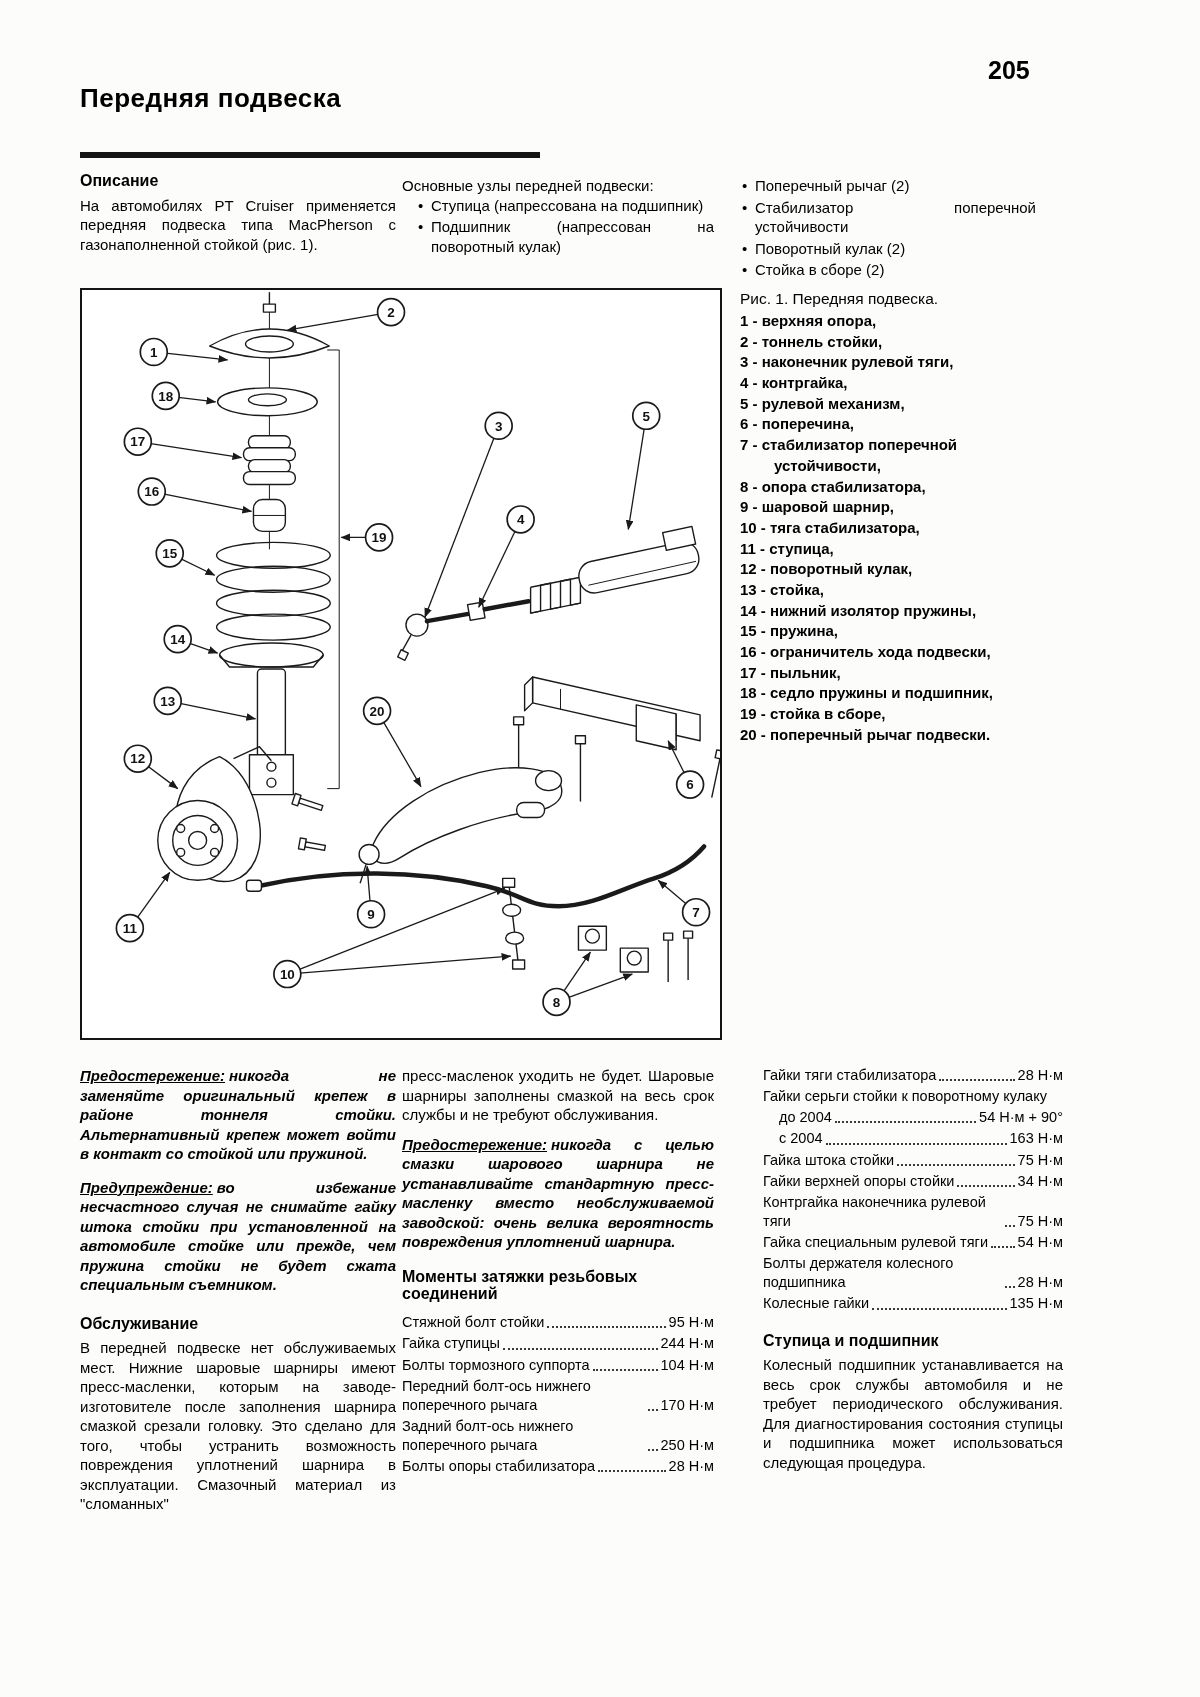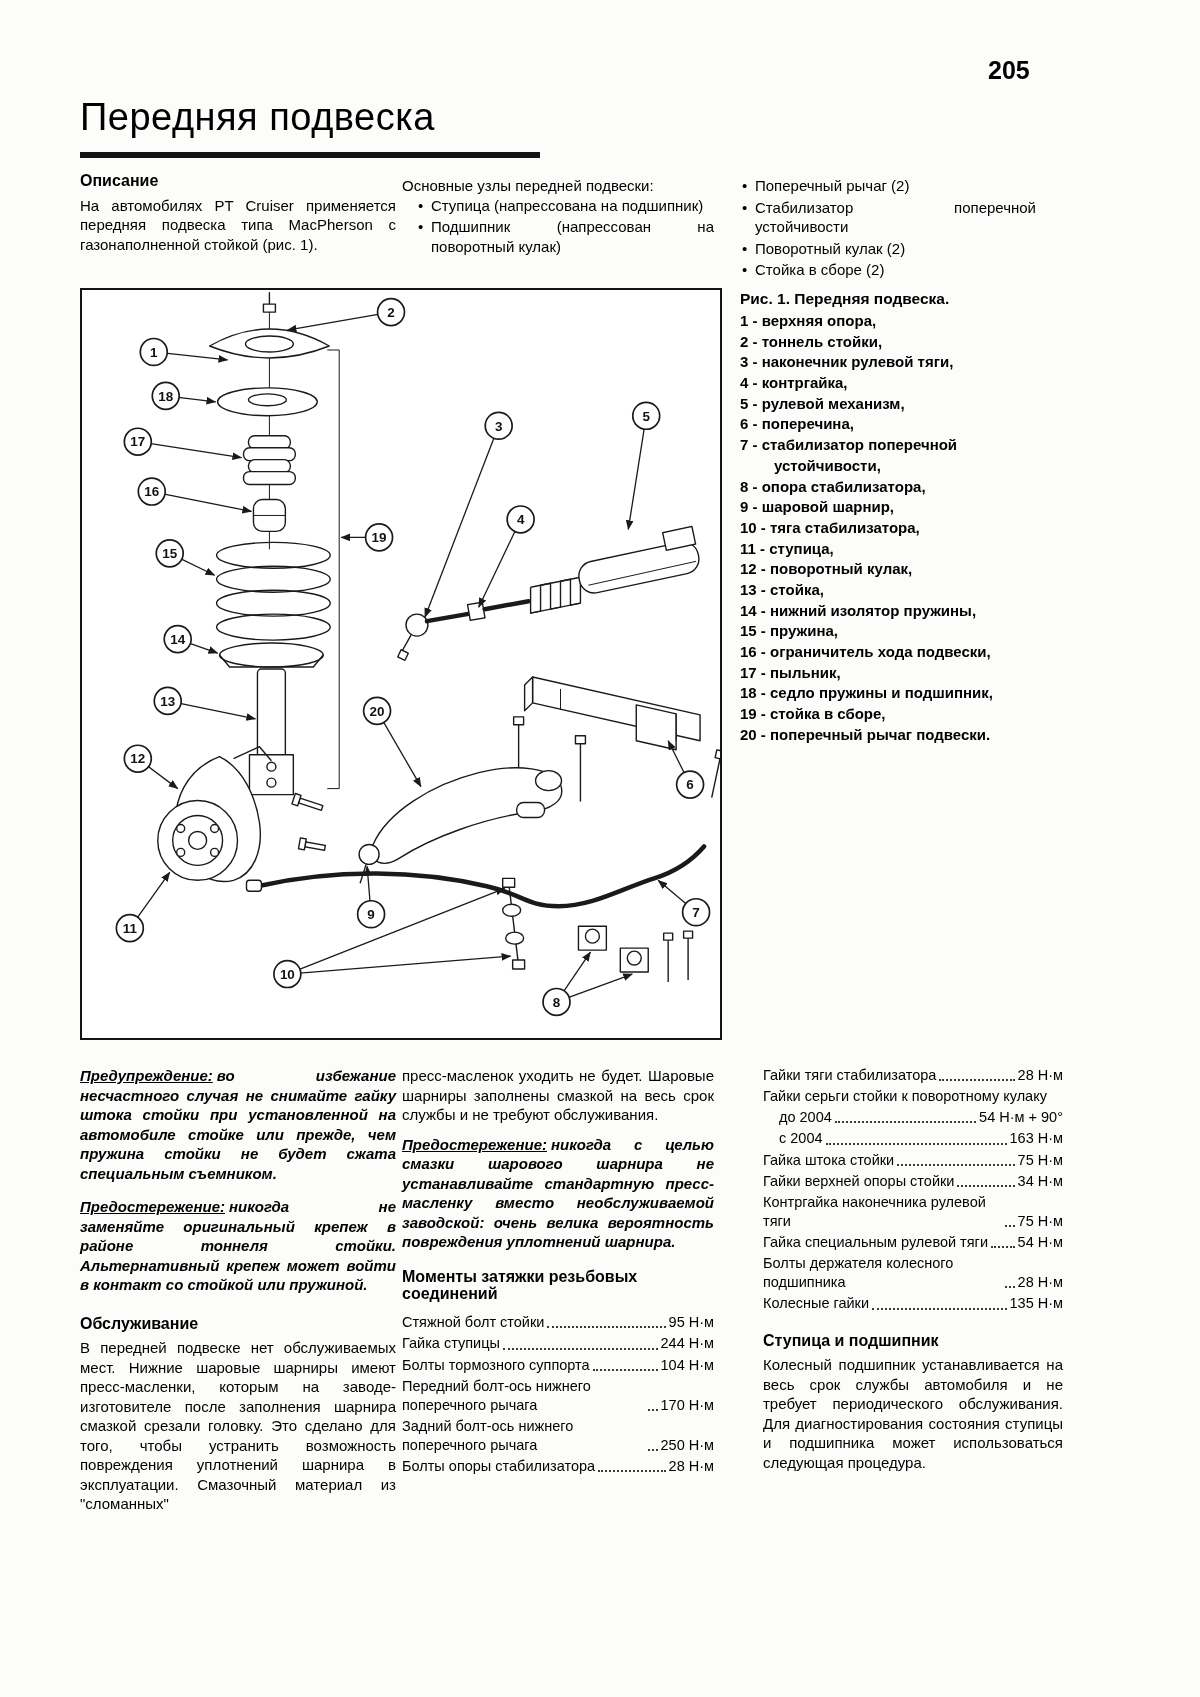--- a/index.html
+++ b/index.html
@@ -3,21 +3,21 @@
 <meta charset="utf-8">
 <style>
   * { margin:0; padding:0; box-sizing:border-box; }
   html,body { background:#ffffff; }
   .page {
     position:relative; width:1200px; height:1697px; margin:0 auto;
     background:#fcfcfa; color:#000000;
     font-family:"Liberation Sans", sans-serif;
   }
   .page-number { position:absolute; top:56px; left:988px; font-size:25px; font-weight:700; }
-  .page-title  { position:absolute; top:96px; left:80px; font-size:38px; font-weight:400; letter-spacing:.5px; }
+  .page-title  { position:absolute; top:83px; left:80px; font-size:26px; font-weight:700; letter-spacing:.5px; }
   .title-rule  { position:absolute; top:152px; left:80px; width:460px; height:6px; background:#141414; }
 
   .col { position:absolute; font-size:15px; line-height:1.3; }
   .top-col1 { left:80px;  top:172px; width:316px; }
   .top-col2 { left:402px; top:176px; width:312px; }
   .top-col3 { left:740px; top:176px; width:296px; }
   .bot-col1 { left:80px;  top:1066px; width:316px; }
   .bot-col2 { left:402px; top:1066px; width:312px; }
   .bot-col3 { left:763px; top:1066px; width:300px; }
 
@@ -33,21 +33,21 @@
   .warning { font-style:italic; font-weight:700; text-align:justify; margin-bottom:14px; }
   .w-label { text-decoration:underline; margin-right:4px; }
 
   
   .figure-box {
     position:absolute; left:80px; top:288px; width:642px; height:752px;
     border:2px solid #141414; background:#ffffff;
   }
   .fig-svg { width:100%; height:100%; display:block; }
   .legend-block { position:absolute; left:740px; top:290px; width:296px; font-size:15px; }
-  .legend-caption { font-weight:700; font-size:15.5px; margin-bottom:3px; }
+  .legend-caption { font-weight:400; font-size:15.5px; margin-bottom:3px; }
   .legend-list { list-style:none; font-weight:700; line-height:1.38; }
   .legend-list li { padding-left:34px; text-indent:-34px; }
 
   .part       { fill:#ffffff; stroke:#1a1a1a; stroke-width:1.4; stroke-linejoin:round; }
   .part-open  { fill:none;    stroke:#1a1a1a; stroke-width:1.4; stroke-linejoin:round; }
   .thick      { fill:none;    stroke:#1a1a1a; stroke-width:4.5; stroke-linecap:round; }
   .thin       { fill:none;    stroke:#1a1a1a; stroke-width:1; }
   .callout-line   { stroke:#1a1a1a; stroke-width:1.3; }
   .callout-circle { fill:#ffffff; stroke:#1a1a1a; stroke-width:1.7; }
   .callout-text   { font-family:"Liberation Sans", sans-serif; font-size:13.5px; font-weight:700; fill:#111; }
@@ -322,23 +322,23 @@
 
         <li>19 - стойка в сборе,</li>
 
         <li>20 - поперечный рычаг подвески.</li>
       </ul>
   </aside>
 
   <section class="col bot-col1">
     <div>
 
+        <p class="warning"><span class="w-label">Предостережение:</span><span>никогда не заменяйте оригинальный крепеж в районе тоннеля стойки. Альтернативный крепеж может войти в контакт со стойкой или пружиной.</span></p>
+
         <p class="warning"><span class="w-label">Предупреждение:</span><span>во избежание несчастного случая не снимайте гайку штока стойки при установленной на автомобиле стойке или прежде, чем пружина стойки не будет сжата специальным съемником.</span></p>
-
-        <p class="warning"><span class="w-label">Предостережение:</span><span>никогда не заменяйте оригинальный крепеж в районе тоннеля стойки. Альтернативный крепеж может войти в контакт со стойкой или пружиной.</span></p>
       </div>
     <h2 class="sec" style="margin-top:20px;">Обслуживание</h2>
     <p class="body">В передней подвеске нет обслуживаемых мест. Нижние шаровые шарниры имеют пресс-масленки, которым на заводе-изготовителе после заполнения шарнира смазкой срезали головку. Это сделано для того, чтобы устранить возможность повреждения уплотнений шарнира в эксплуатации. Смазочный материал из "сломанных"</p>
   </section>
 
   <section class="col bot-col2">
     <p class="body">пресс-масленок уходить не будет. Шаровые шарниры заполнены смазкой на весь срок службы и не требуют обслуживания.</p>
     <p class="warning"><span class="w-label">Предостережение:</span><span>никогда с целью смазки шарового шарнира не устанавливайте стандартную пресс-масленку вместо необслуживаемой заводской: очень велика вероятность повреждения уплотнений шарнира.</span></p>
     <h2 class="sec torque-heading">Моменты затяжки резьбовых соединений</h2>
     <div class="torque-list">

